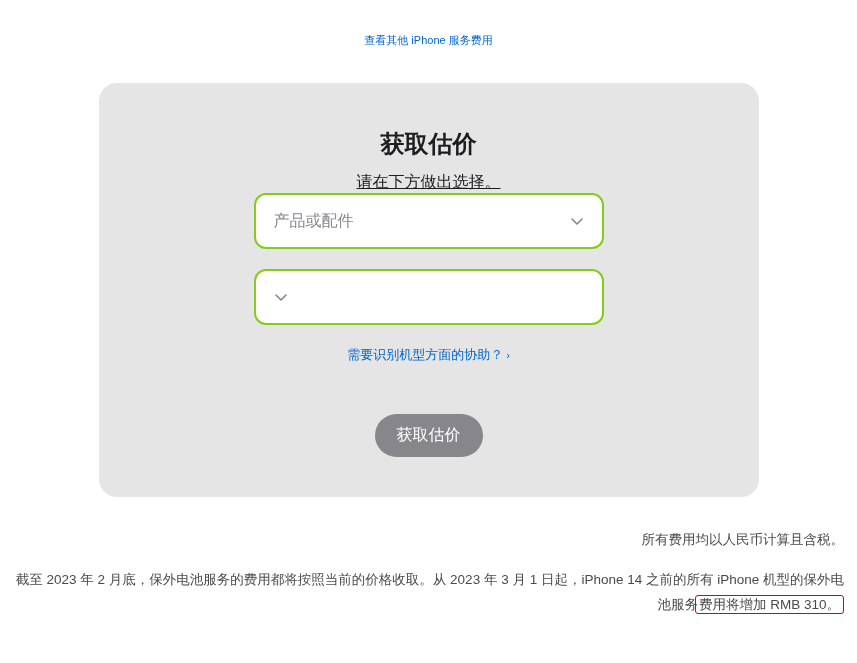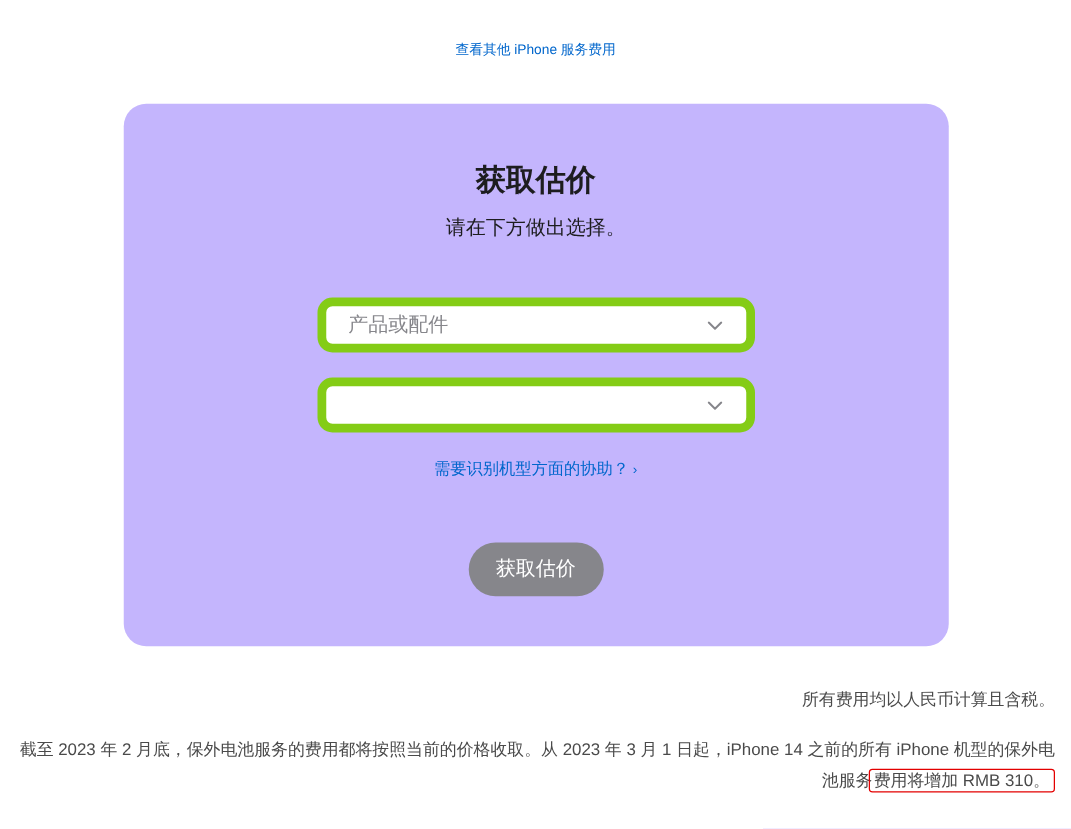--- a/index.html
+++ b/index.html
@@ -19,53 +19,52 @@
       padding: 30px 0 20px 0;
     }
     .top-link a {
       color: #0066cc;
       text-decoration: none;
       font-size: 11px;
     }
     .card {
       width: 660px;
       margin: 15px auto 30px auto;
-      background: #c4b5fd;
+      background: #e5e5e5;
       border-radius: 18px;
       padding: 45px 40px 40px 40px;
       text-align: center;
     }
     .card-title {
       font-size: 24px;
       font-weight: 600;
       color: #1d1d1f;
       margin-bottom: 12px;
     }
     .card-subtitle {
       font-size: 16px;
       color: #1d1d1f;
-      margin-bottom: 45px;
+      text-decoration: underline;
     }
     .select-group {
       width: 350px;
       margin: 0 auto;
     }
     .select {
       position: relative;
       width: 100%;
-      height: 44px;
+      height: 56px;
       background: #ffffff;
-      border: 7px solid #84cc16;
+      border: 2px solid #84cc16;
       border-radius: 12px;
       margin-bottom: 20px;
       display: flex;
       align-items: center;
       padding: 0 18px;
       cursor: pointer;
-      justify-content: flex-end;
     }
     .select-label {
       color: #86868b;
       font-size: 16px;
       text-align: left;
       flex: 1;
     }
     .chevron {
       width: 14px;
       height: 14px;

